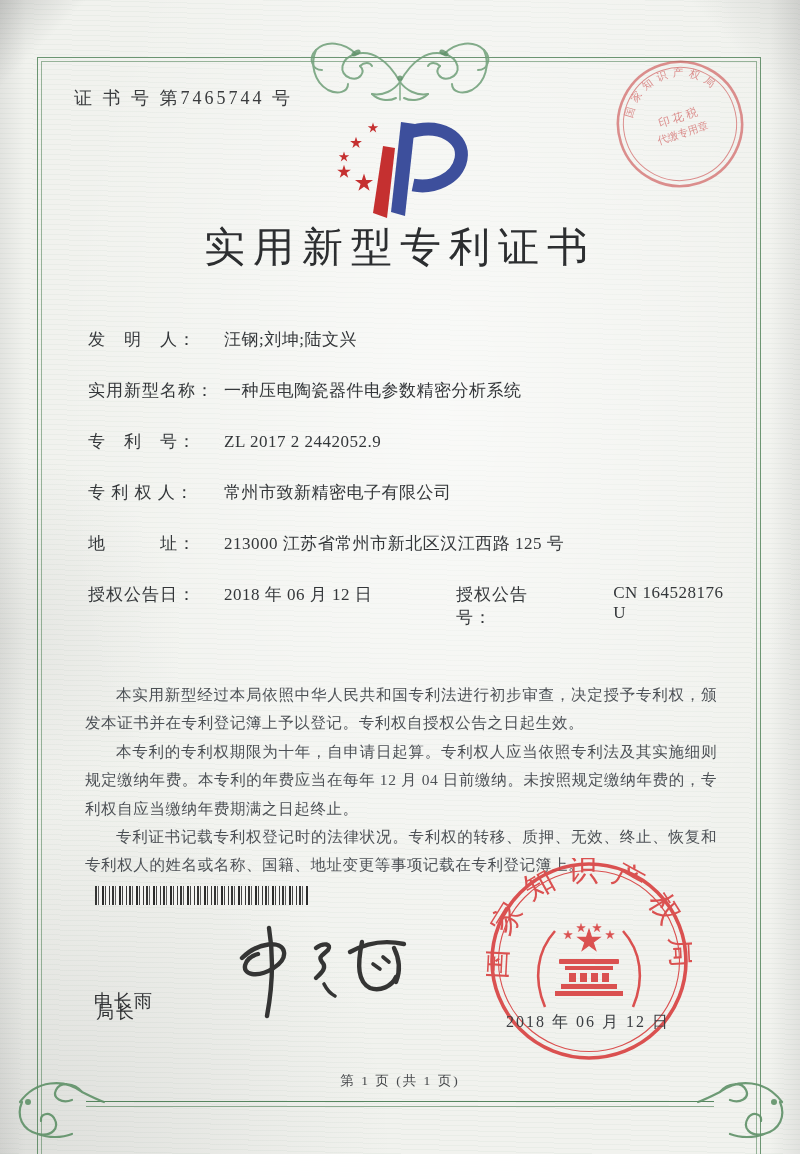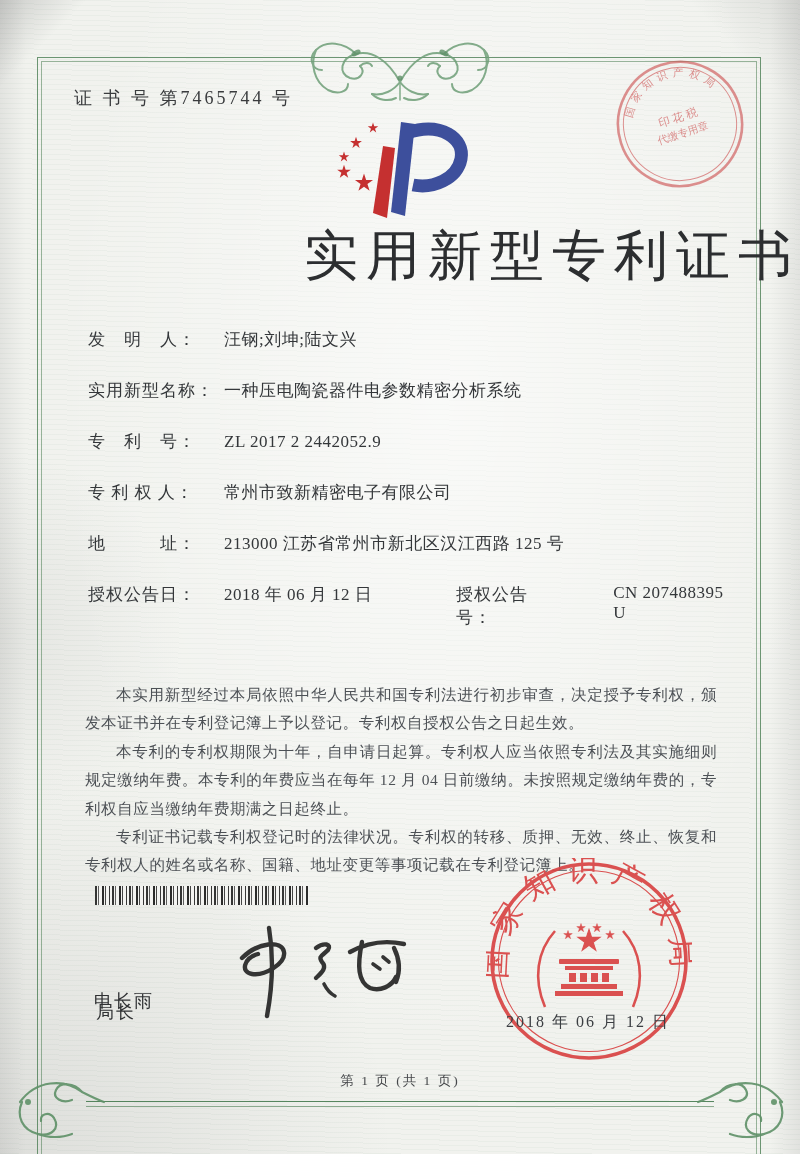--- a/index.html
+++ b/index.html
@@ -30,22 +30,22 @@
   .bottom-line-1,.bottom-line-2{position:absolute;left:86px;right:86px;height:0;border-top:1.5px solid rgba(60,115,70,.85);}
   .bottom-line-1{top:1101px;}
   .bottom-line-2{top:1106px;border-top-width:1px;border-top-color:rgba(60,115,70,.55);}
 
   .cert-no{
     position:absolute;left:74px;top:86px;
     font-size:18px;letter-spacing:3px;color:#3a3c3e;
   }
   .logo{position:absolute;left:323px;top:116px;width:154px;height:102px;}
   .title{
-    position:absolute;left:0;right:0;top:220px;text-align:right;
-    font-size:54px;letter-spacing:8px;color:#2c2e30;font-weight:500;
+    position:absolute;left:0;right:0;top:220px;text-align:center;
+    font-size:41px;letter-spacing:8px;color:#2c2e30;font-weight:500;
   }
   .fields{position:absolute;left:88px;top:328px;right:60px;}
   .field-row{display:flex;align-items:baseline;font-size:17px;color:#34373a;margin-bottom:31px;height:20px;position:relative;}
   .field-label{min-width:128px;letter-spacing:1px;}
   .field-value{margin-left:8px;letter-spacing:.5px;}
   .grant-right{position:absolute;left:368px;top:0;display:flex;gap:42px;}
   .paragraphs{
     position:absolute;left:85px;width:632px;top:681px;
     font-size:15.5px;line-height:28.4px;color:#4d5156;
     text-align:justify;letter-spacing:.6px;
@@ -176,21 +176,21 @@
     </div>
     <div class="field-row">
       <span class="field-label">地　　　址：</span>
       <span class="field-value">213000 江苏省常州市新北区汉江西路 125 号</span>
     </div>
     <div class="field-row">
       <span class="field-label">授权公告日：</span>
       <span class="field-value">2018 年 06 月 12 日</span>
       <span class="grant-right">
         <span class="field-label" style="min-width:auto">授权公告号：</span>
-        <span class="field-value">CN 207488395 U</span>
+        <span class="field-value">CN 164528176 U</span>
       </span>
     </div>
   </div>
 
   <div class="paragraphs">
     <p>本实用新型经过本局依照中华人民共和国专利法进行初步审查，决定授予专利权，颁发本证书并在专利登记簿上予以登记。专利权自授权公告之日起生效。</p>
     <p>本专利的专利权期限为十年，自申请日起算。专利权人应当依照专利法及其实施细则规定缴纳年费。本专利的年费应当在每年 12 月 04 日前缴纳。未按照规定缴纳年费的，专利权自应当缴纳年费期满之日起终止。</p>
     <p>专利证书记载专利权登记时的法律状况。专利权的转移、质押、无效、终止、恢复和专利权人的姓名或名称、国籍、地址变更等事项记载在专利登记簿上。</p>
   </div>
 

